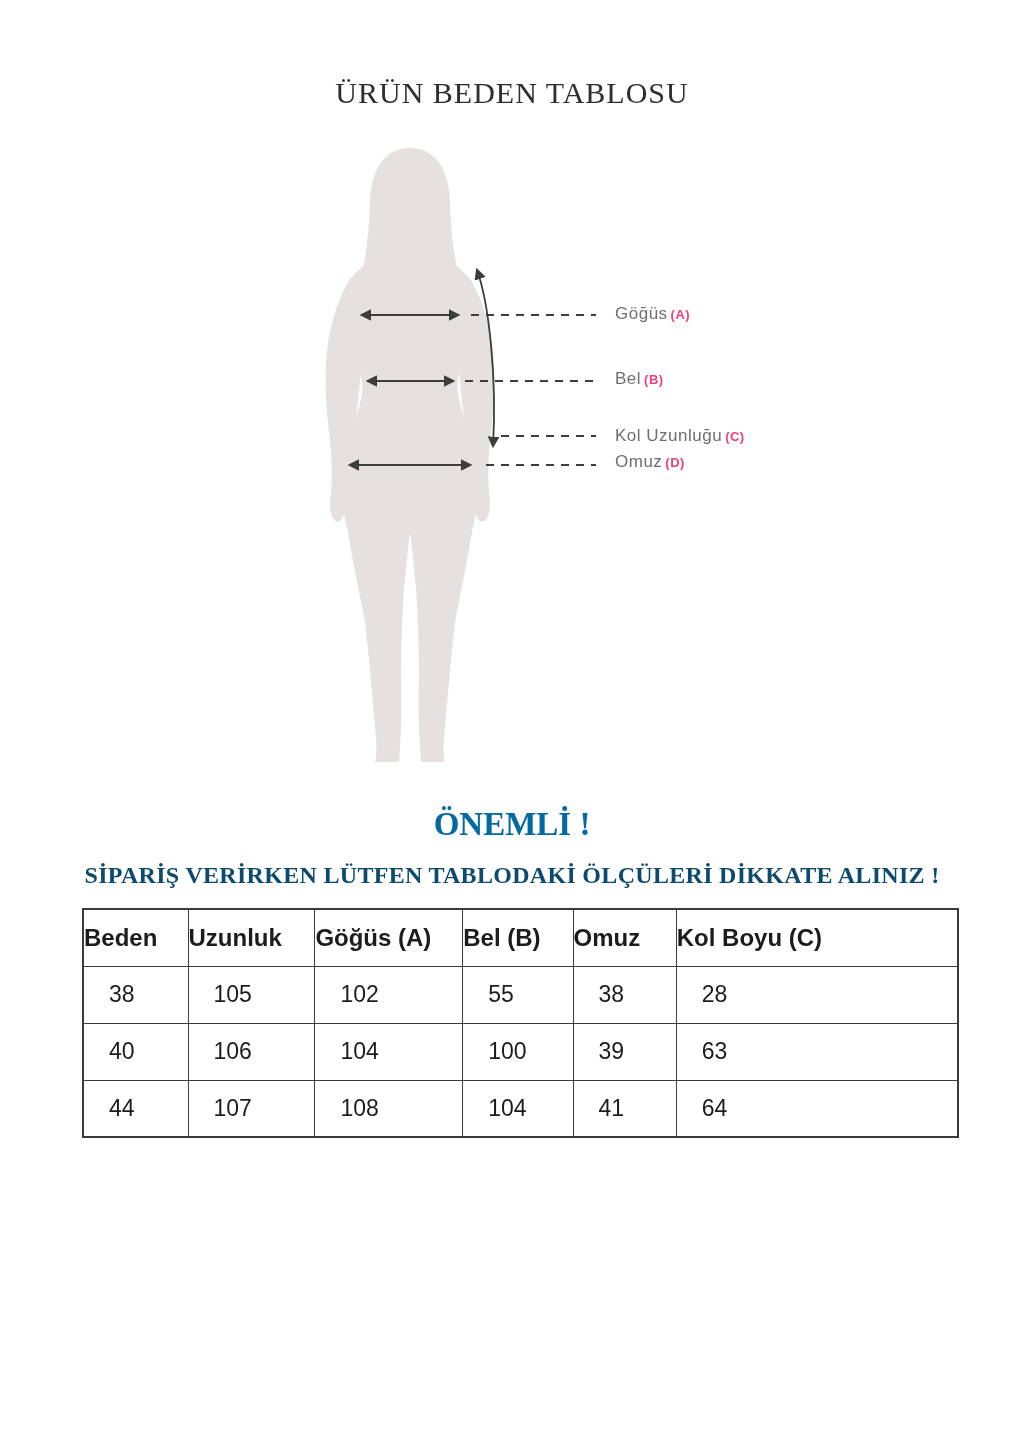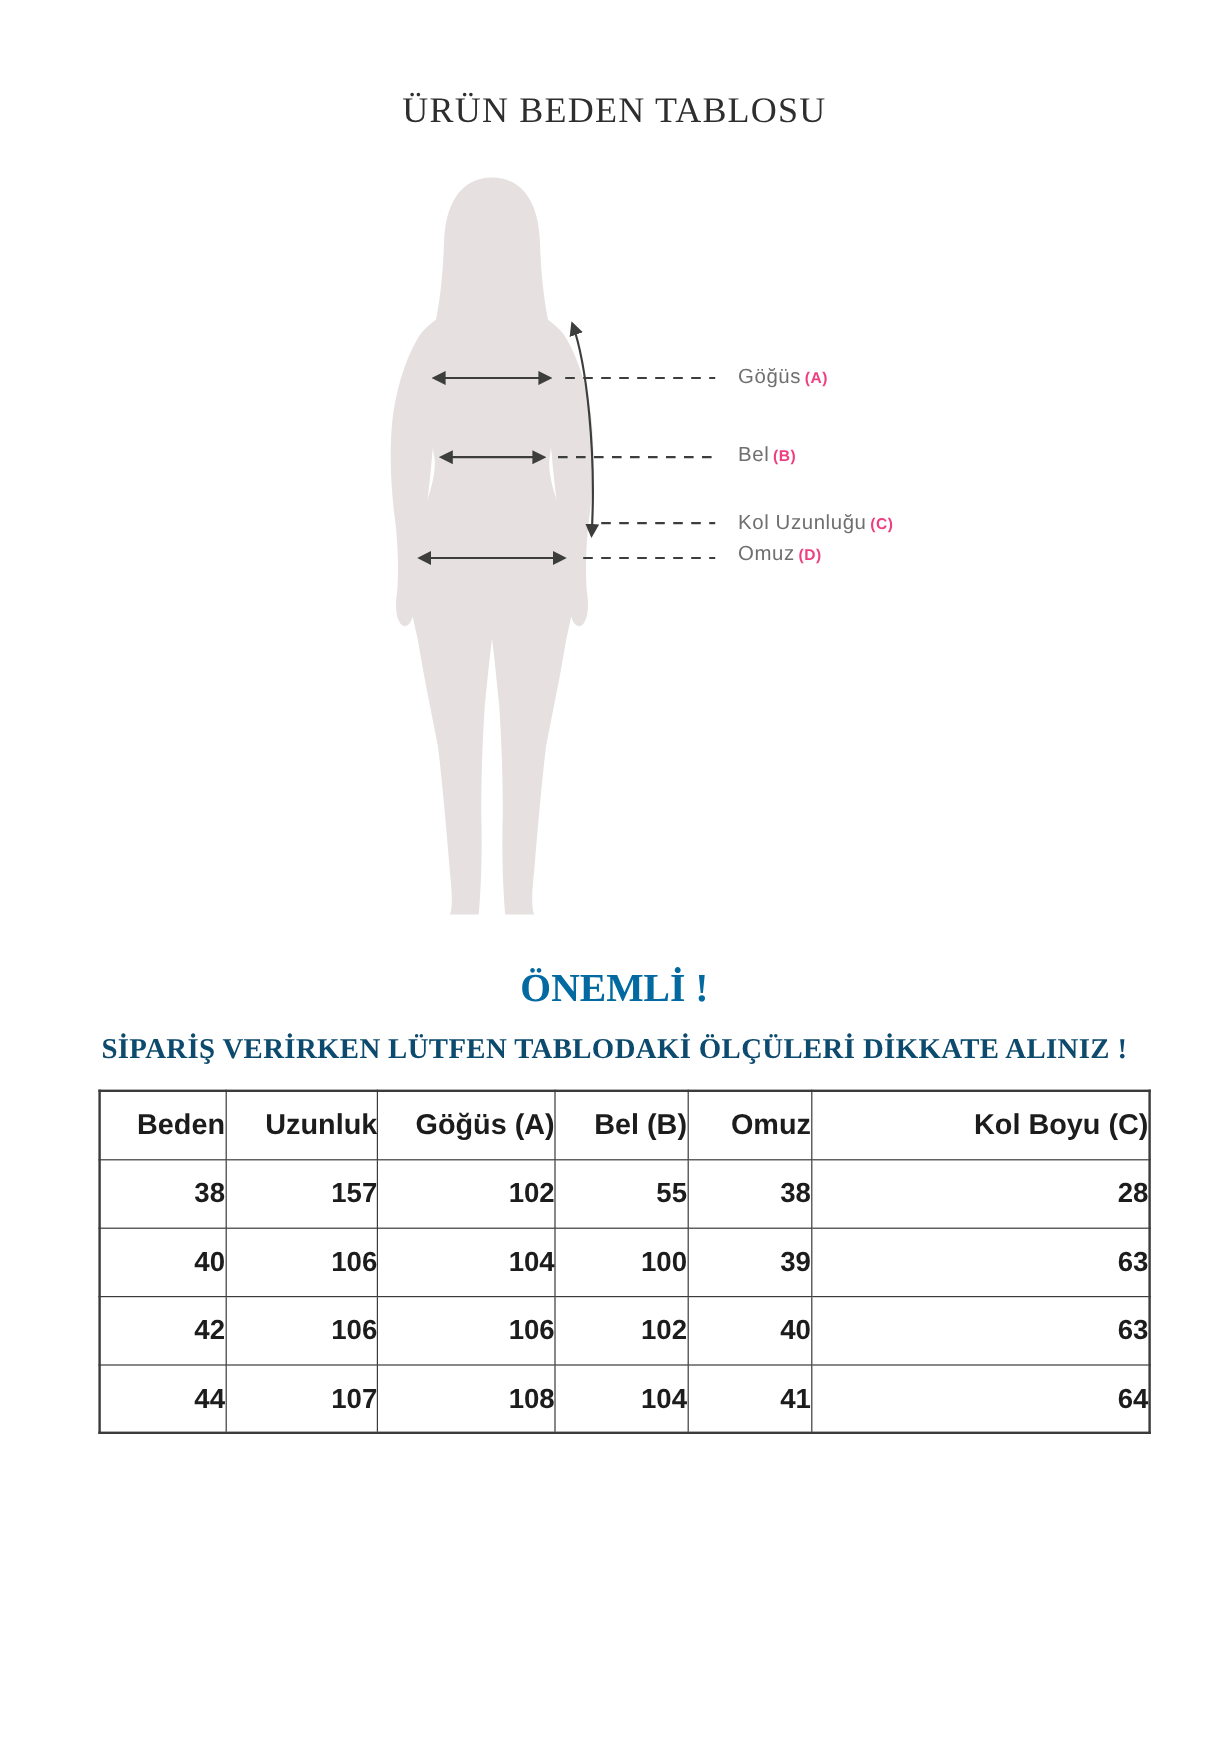--- a/index.html
+++ b/index.html
@@ -76,28 +76,28 @@
     position: absolute;
     left: 82px;
     top: 908px;
     width: 877px;
     border-collapse: collapse;
     table-layout: fixed;
   }
   table.size-table th, table.size-table td {
     border: 1.5px solid #3b3b3b;
     height: 57px;
-    text-align: right;
+    text-align: left;
     vertical-align: middle;
     color: #1c1c1c;
     font-family: "Liberation Sans", sans-serif;
   }
   table.size-table { border: 2px solid #3b3b3b; }
   table.size-table th { font-size: 24px; font-weight: bold; }
-  table.size-table td { font-size: 23px; font-weight: 700; }
+  table.size-table td { font-size: 23px; font-weight: 400; padding-left: 25px; }
 </style>
 </head>
 <body>
 
 <div class="page">
 
   <div class="page-title">ÜRÜN BEDEN TABLOSU</div>
 
   <svg class="diagram-svg" width="480" height="640" viewBox="0 0 480 640">
     <defs>
@@ -208,43 +208,35 @@
         <th>Uzunluk</th>
         <th>Göğüs (A)</th>
         <th>Bel (B)</th>
         <th>Omuz</th>
         <th>Kol Boyu (C)</th>
       </tr>
     </thead>
     <tbody>
       <tr>
         <td>38</td>
-        <td>157</td>
+        <td>105</td>
         <td>102</td>
         <td>55</td>
         <td>38</td>
         <td>28</td>
       </tr>
       <tr>
         <td>40</td>
         <td>106</td>
         <td>104</td>
         <td>100</td>
         <td>39</td>
         <td>63</td>
       </tr>
       <tr>
-        <td>42</td>
-        <td>106</td>
-        <td>106</td>
-        <td>102</td>
-        <td>40</td>
-        <td>63</td>
-      </tr>
-      <tr>
         <td>44</td>
         <td>107</td>
         <td>108</td>
         <td>104</td>
         <td>41</td>
         <td>64</td>
       </tr>
     </tbody>
   </table>
 

